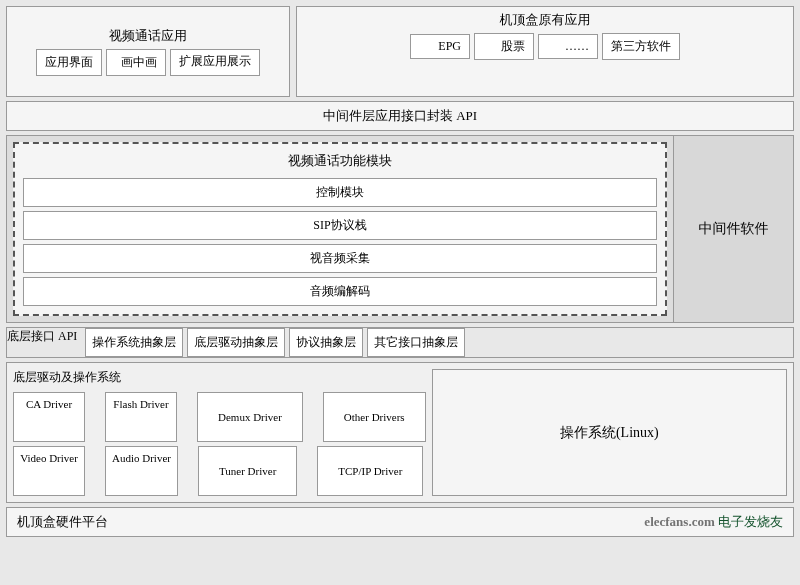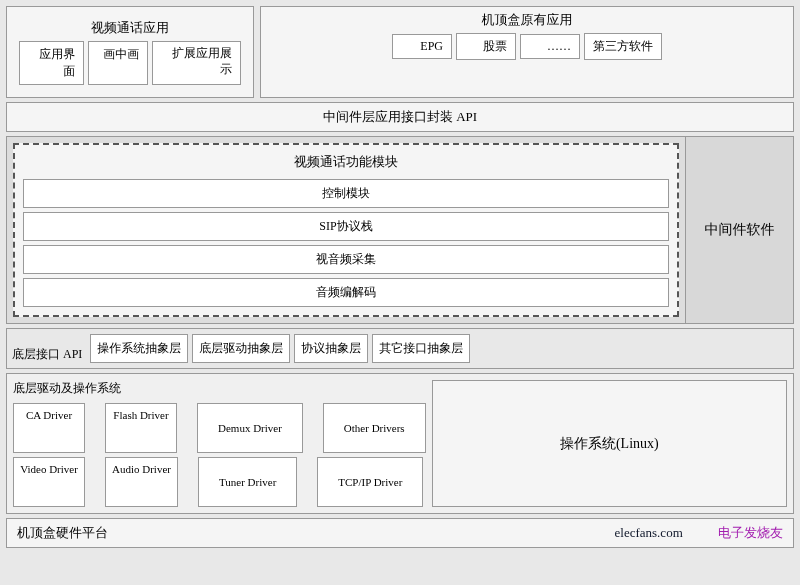--- a/index.html
+++ b/index.html
@@ -25,22 +25,22 @@
     .row-top-apps {
       display: flex;
       gap: 6px;
       flex-shrink: 0;
     }
     .video-call-app {
       display: flex;
       flex-direction: column;
       border: 1px solid #999;
       background: #f5f5f5;
-      padding: 12px;
-      width: 248px;
+      padding: 20px;
+      width: 284px;
     }
     .video-call-app .app-title {
       text-align: center;
       margin-bottom: 4px;
       font-size: 13px;
     }
     .video-call-app .app-buttons {
       display: flex;
       gap: 4px;
       justify-content: center;
@@ -111,38 +111,37 @@
       gap: 4px;
     }
     .func-cell {
       border: 1px solid #999;
       background: #fff;
       padding: 5px 4px;
       text-align: center;
       font-size: 12px;
     }
     .middleware-right {
-      width: 108px;
+      width: 120px;
       display: flex;
       align-items: center;
       justify-content: center;
       font-size: 14px;
       border-left: 1px solid #999;
       background: #d8d8d8;
     }
 
     
     .row-abstract {
       display: flex;
       gap: 4px;
       flex-shrink: 0;
-      align-items: flex-end;
+      align-items: flex-start;
       background: #e8e8e8;
       border: 1px solid #999;
-      padding: 5px;
     }
     .abstract-label {
       font-size: 12px;
       white-space: nowrap;
       margin-right: 4px;
     }
     .abstract-box {
       border: 1px solid #999;
       background: #fff;
       padding: 5px 6px;
@@ -212,26 +211,25 @@
       padding: 5px 10px;
       flex-shrink: 0;
     }
     .hardware-label {
       font-size: 13px;
     }
     .brand-text {
       font-size: 13px;
     }
     .brand-elec {
-      color: #0f172a;
-      font-weight: normal;
+      color: #737373;
+      font-weight: bold;
     }
     .brand-rest {
-      color: #a21caf;
-      margin-left: 32px;
+      color: #14532d;
     }
   </style>
 </head>
 <body>
 
 <div class="main-container">
 
   <div class="row-top-apps">
 
     <div class="video-call-app">

